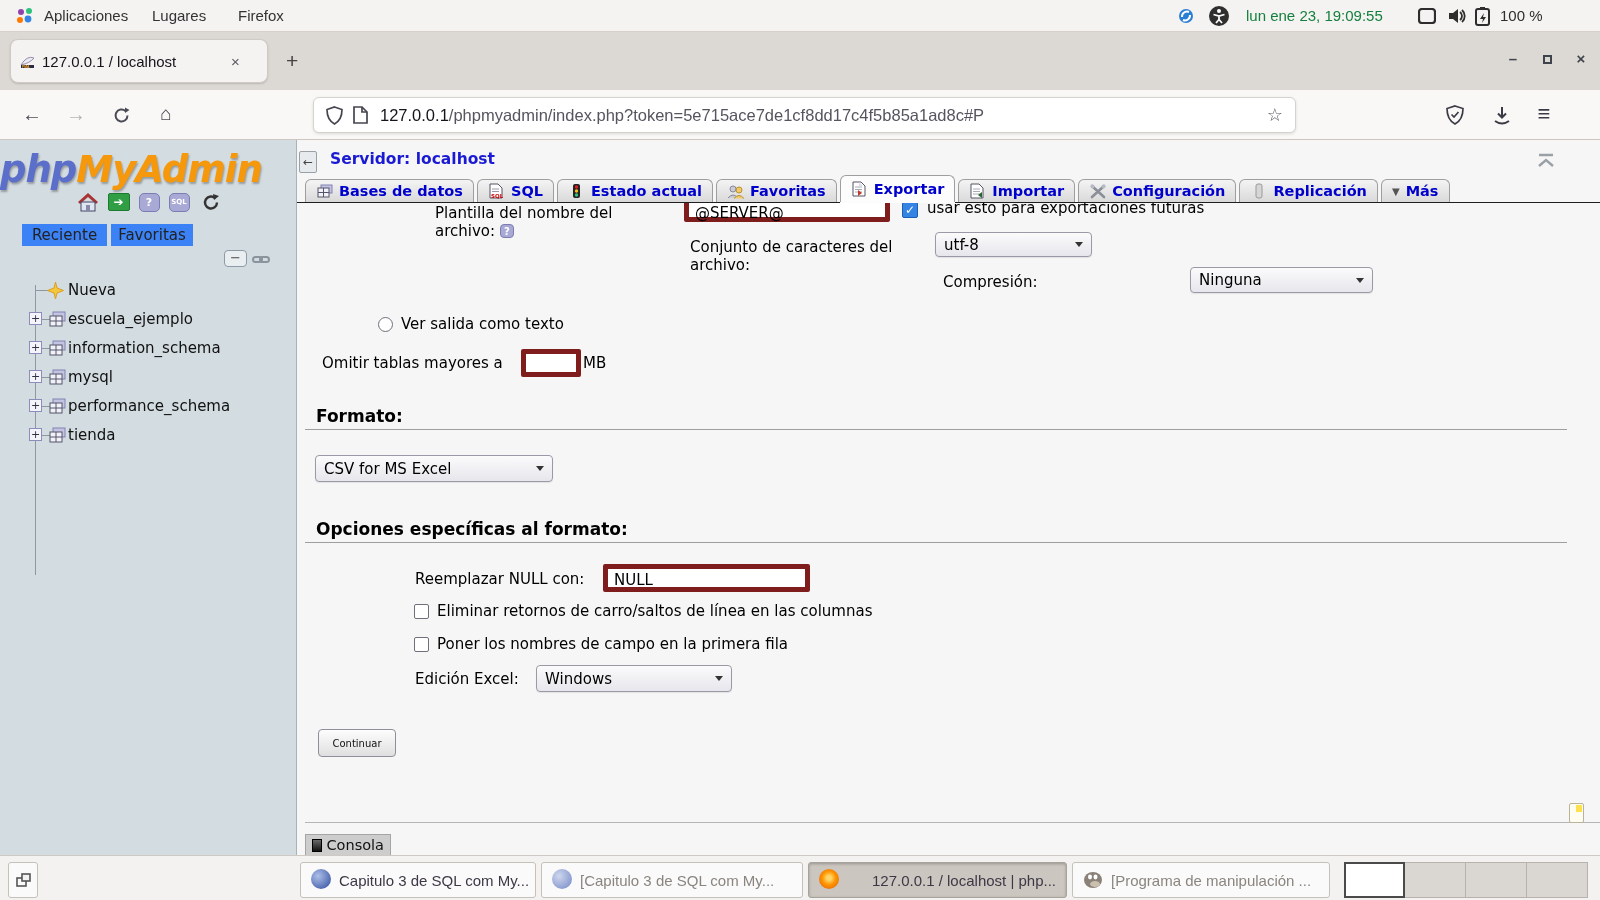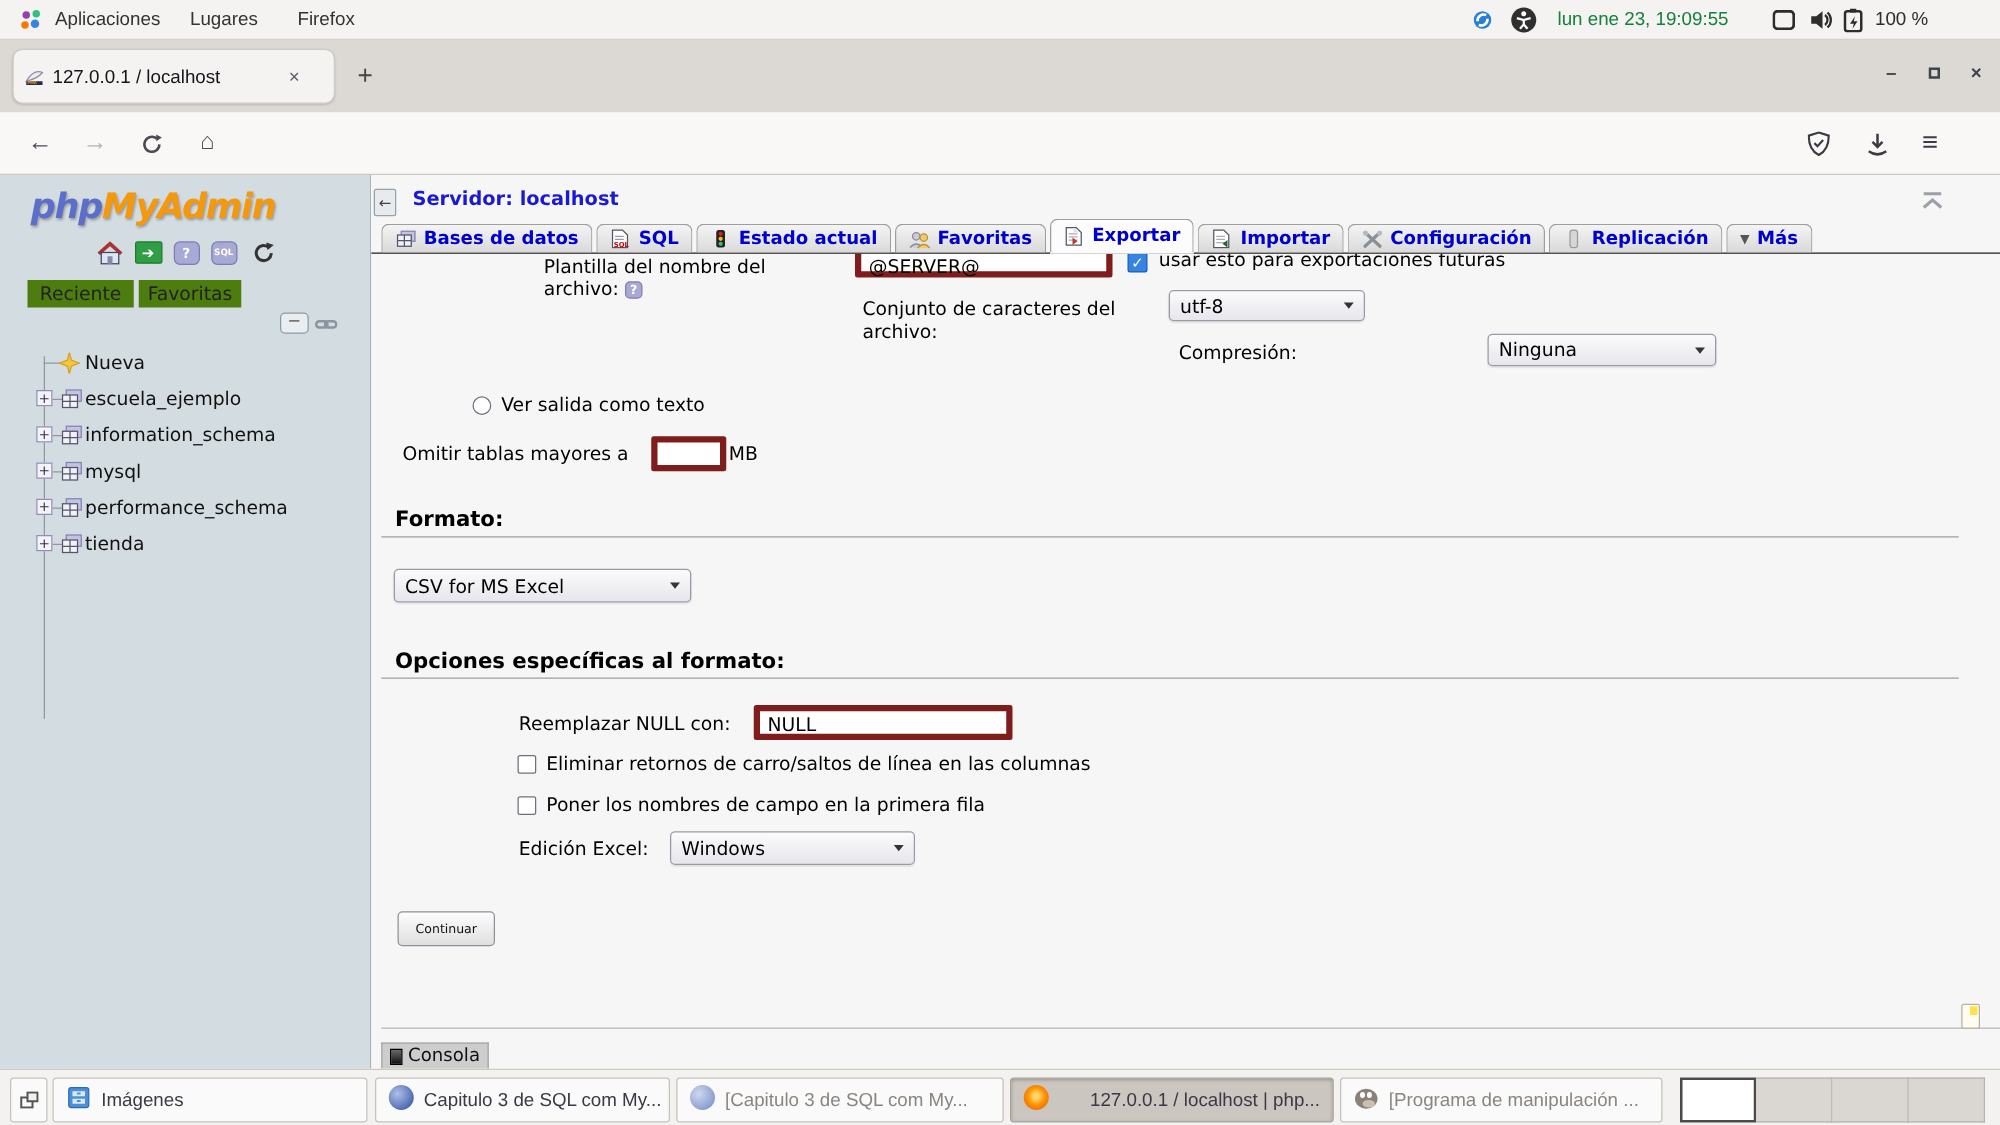--- a/index.html
+++ b/index.html
@@ -45,31 +45,31 @@
   .urlstar { font-size:18px; color:#5b5b66; margin-left:6px; }
   .tbico { position:absolute; top:10px; width:30px; height:30px; display:flex; align-items:center; justify-content:center; }
 
   
   .content { position:absolute; left:0; top:140px; width:1600px; height:715px; background:#f6f6f6; }
 
   
   .pma-side { position:absolute; left:0; top:0; width:297px; height:715px; background:#d3dce1;
               border-right:1px solid #a9b2b8; font-family:"DejaVu Sans", sans-serif; }
   .pma-logo { position:absolute; left:0; top:8px; width:245px; text-align:center;
-              font-size:28px; font-weight:bold; font-style:italic; letter-spacing:-1px;
+              font-size:37px; font-weight:bold; font-style:italic; letter-spacing:-1px;
               text-shadow:1px 2px 2px rgba(80,80,80,.45); }
   .logo-php { color:#5b6ec9; }
   .logo-rest { color:#f5980c; }
   .pma-iconrow { position:absolute; left:0; top:52px; width:297px; display:flex; justify-content:center; gap:9px; align-items:center; }
   .mini { width:22px; height:20px; display:flex; align-items:center; justify-content:center; font-size:11px; }
   .balloon { background:#a9a9d6; border:1px solid #7d7db4; border-radius:5px; color:#fff; font-weight:bold; width:21px; height:19px;
              display:flex; align-items:center; justify-content:center; }
   .exitbox { background:#2f9e44; border:1px solid #1d7a30; border-radius:2px; color:#fff; width:22px; height:18px;
              display:flex; align-items:center; justify-content:center; font-size:12px; font-weight:bold; }
-  .sbtn { position:absolute; top:84px; height:22px; background:#4d7c0f; color:#222; font-size:15px;
+  .sbtn { position:absolute; top:84px; height:22px; background:#3b82f6; color:#222; font-size:15px;
           display:flex; align-items:center; justify-content:center; }
   .minusbox { position:absolute; width:23px; height:17px; border:1px solid #8e9aa4; border-radius:4px;
               background:#e9eef1; color:#555; text-align:center; line-height:14px; font-size:13px; }
   .tree-label { position:absolute; font-size:15px; color:#111; white-space:nowrap; }
   .expander { position:absolute; width:13px; height:13px; background:#f4f4fa; border:1px solid #8d8dbb;
               color:#334; font-size:11px; line-height:11px; text-align:center; }
   .tline { position:absolute; background:#8f989e; }
 
   
   .pma-main { position:absolute; left:297px; top:0; width:1303px; height:715px; background:#f6f6f6;
@@ -201,20 +201,38 @@
     <span class="navico" style="left:16px;">←</span>
     <span class="navico" style="left:60px; color:#b6b3af;">→</span>
     <span class="tbico" style="left:106px;">
       <svg width="17" height="17">
           <path d="M14.5 8.5a6 6 0 1 1-2-4.5" fill="none" stroke="#4b4b55" stroke-width="2"></path>
           <polygon points="12,0.5 12,6 16.5,3" fill="#4b4b55"></polygon>
         </svg>
     </span>
     <span class="navico" style="left:150px; font-size:19px;">⌂</span>
 
+    <div class="urlbar">
+      <span style="display:inline-flex; margin-right:10px;">
+        <svg width="17" height="19">
+            <path d="M8.5 1 L16 3.5 C16 11 13 15.5 8.5 18 C4 15.5 1 11 1 3.5 Z" fill="none" stroke="#45454f" stroke-width="1.7"></path>
+          </svg>
+      </span>
+      <span style="display:inline-flex; margin-right:12px;">
+        <svg width="15" height="18">
+            <path d="M1 1 h8 l5 5 v11 h-13 Z" fill="none" stroke="#45454f" stroke-width="1.7"></path>
+            <path d="M9 1 v5 h5" fill="none" stroke="#45454f" stroke-width="1.7"></path>
+          </svg>
+      </span>
+      <span class="urltext">
+        <span class="urlhost">127.0.0.1</span><span class="urlrest">/phpmyadmin/index.php?token=5e715ace7de1cf8dd17c4f5b85a1ad8c#P</span>
+        <span class="urlfade"></span>
+      </span>
+      <span class="urlstar">☆</span>
+    </div>
 
     <span class="tbico" style="left:1440px;">
       <svg width="18" height="20">
           <path d="M9 1 L17 3.5 C17 11.5 13.7 16.5 9 19 C4.3 16.5 1 11.5 1 3.5 Z" fill="none" stroke="#3b3b45" stroke-width="1.7"></path>
           <path d="M5.5 9.5 l2.5 2.5 l4.5 -5" fill="none" stroke="#3b3b45" stroke-width="1.7"></path>
         </svg>
     </span>
     <span class="tbico" style="left:1487px;">
       <svg width="18" height="19">
           <path d="M9 1 v10 M5 7.5 L9 11.5 L13 7.5" stroke="#3b3b45" stroke-width="2" fill="none"></path>
@@ -488,30 +506,20 @@
   </div>
 
   <div class="taskbar">
     <div class="tb-btn" style="left:8px; width:30px; justify-content:center; padding:0;">
       <svg width="15" height="14">
           <rect x="1" y="5" width="9" height="8" fill="none" stroke="#555" stroke-width="1.6"></rect>
           <rect x="6" y="1" width="8" height="7" fill="#f4f2f0" stroke="#555" stroke-width="1.6"></rect>
         </svg>
     </div>
 
-    <div class="tb-btn" style="left:42px; width:252px;">
-      <span><svg width="20" height="20">
-            <rect x="2" y="2" width="16" height="16" rx="2" fill="#4a90d9" stroke="#2d6bb0"></rect>
-            <rect x="5" y="5" width="10" height="4" fill="#dce9f7"></rect>
-            <rect x="5" y="11" width="10" height="4" fill="#dce9f7"></rect>
-            <rect x="8.5" y="6" width="3" height="1.6" fill="#4a90d9"></rect>
-            <rect x="8.5" y="12" width="3" height="1.6" fill="#4a90d9"></rect>
-          </svg></span>
-      <span>Imágenes</span>
-    </div>
 
     <div class="tb-btn" style="left:300px; width:236px;">
       <span><span class="ico-circle" style="width:20px;height:20px;background:radial-gradient(circle at 35% 35%, #aebfe8, #2b4a9e);"></span></span>
       <span>Capitulo 3 de SQL com My...</span>
     </div>
 
     <div class="tb-btn dim" style="left:541px; width:262px;">
       <span><span class="ico-circle" style="width:20px;height:20px;background:radial-gradient(circle at 35% 35%, #cfd8ef, #7186c4);"></span></span>
       <span>[Capitulo 3 de SQL com My...</span>
     </div>

